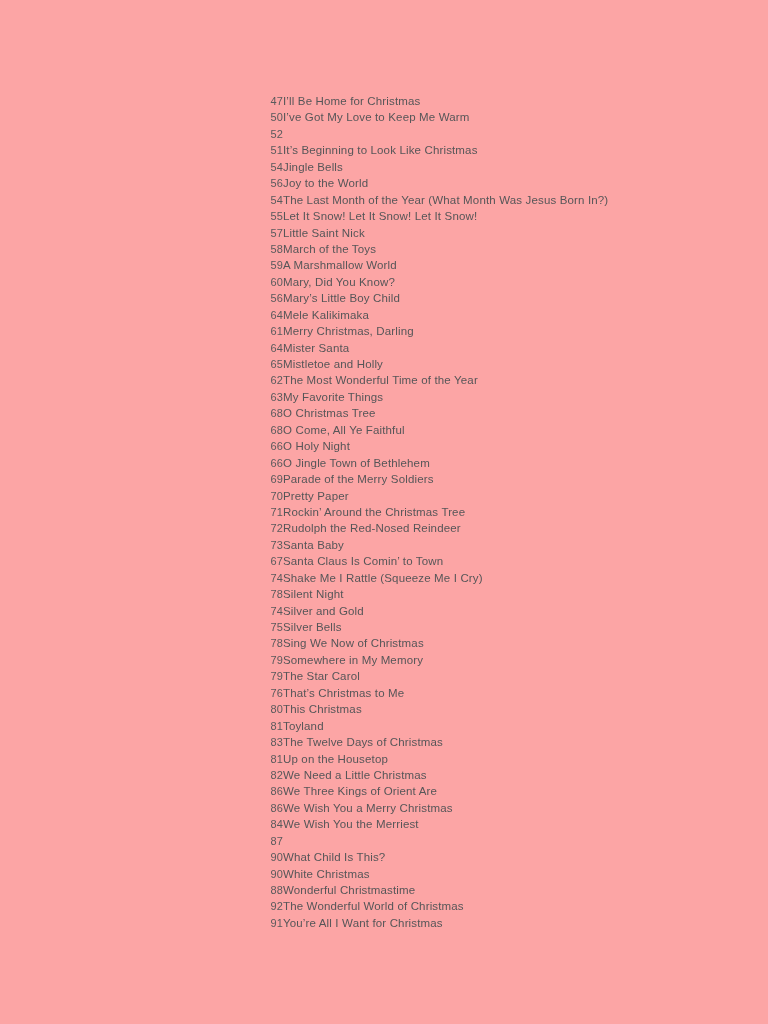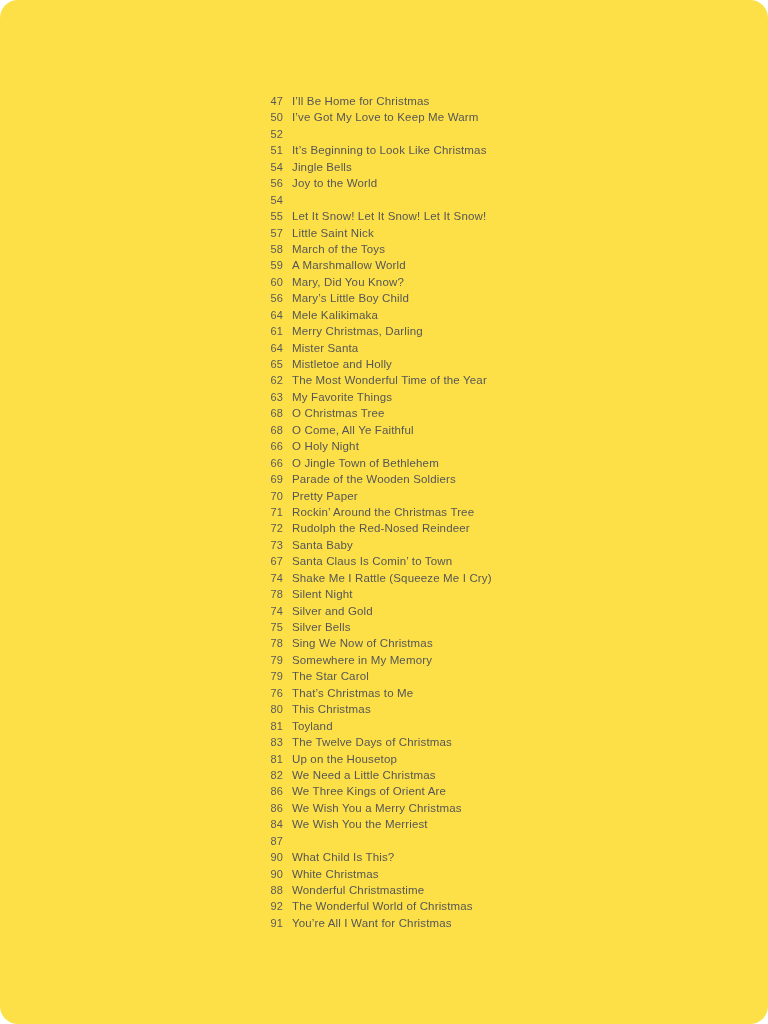--- a/index.html
+++ b/index.html
@@ -5,23 +5,22 @@
   html, body {
     margin: 0;
     padding: 0;
     background: #ffffff;
     font-family: "Liberation Sans", "DejaVu Sans", sans-serif;
   }
   .page {
     position: relative;
     width: 768px;
     height: 1024px;
-    background: #fde047;
+    background: #fca5a5;
     overflow: hidden;
-    border-radius: 18px;
   }
   .toc {
     position: absolute;
     top: 93px;
     left: 245px;
     width: 440px;
   }
   .row {
     display: flex;
     align-items: baseline;
@@ -32,21 +31,20 @@
     letter-spacing: 0.15px;
   }
   .num {
     width: 38px;
     text-align: right;
     flex: 0 0 38px;
     font-size: 11px;
     color: #5a5a5c;
   }
   .title {
-    margin-left: 9px;
     white-space: nowrap;
   }
 </style>
 </head>
 <body>
 
 <div class="page">
   <div class="toc">
 
       <div class="row">
@@ -74,20 +72,21 @@
         <span class="title">Jingle Bells</span>
       </div>
 
       <div class="row">
         <span class="num">56</span>
         <span class="title">Joy to the World</span>
       </div>
 
       <div class="row">
         <span class="num">54</span>
+        <span class="title">The Last Month of the Year (What Month Was Jesus Born In?)</span>
       </div>
 
       <div class="row">
         <span class="num">55</span>
         <span class="title">Let It Snow! Let It Snow! Let It Snow!</span>
       </div>
 
       <div class="row">
         <span class="num">57</span>
         <span class="title">Little Saint Nick</span>
@@ -158,21 +157,21 @@
         <span class="title">O Holy Night</span>
       </div>
 
       <div class="row">
         <span class="num">66</span>
         <span class="title">O Jingle Town of Bethlehem</span>
       </div>
 
       <div class="row">
         <span class="num">69</span>
-        <span class="title">Parade of the Wooden Soldiers</span>
+        <span class="title">Parade of the Merry Soldiers</span>
       </div>
 
       <div class="row">
         <span class="num">70</span>
         <span class="title">Pretty Paper</span>
       </div>
 
       <div class="row">
         <span class="num">71</span>
         <span class="title">Rockin’ Around the Christmas Tree</span>

